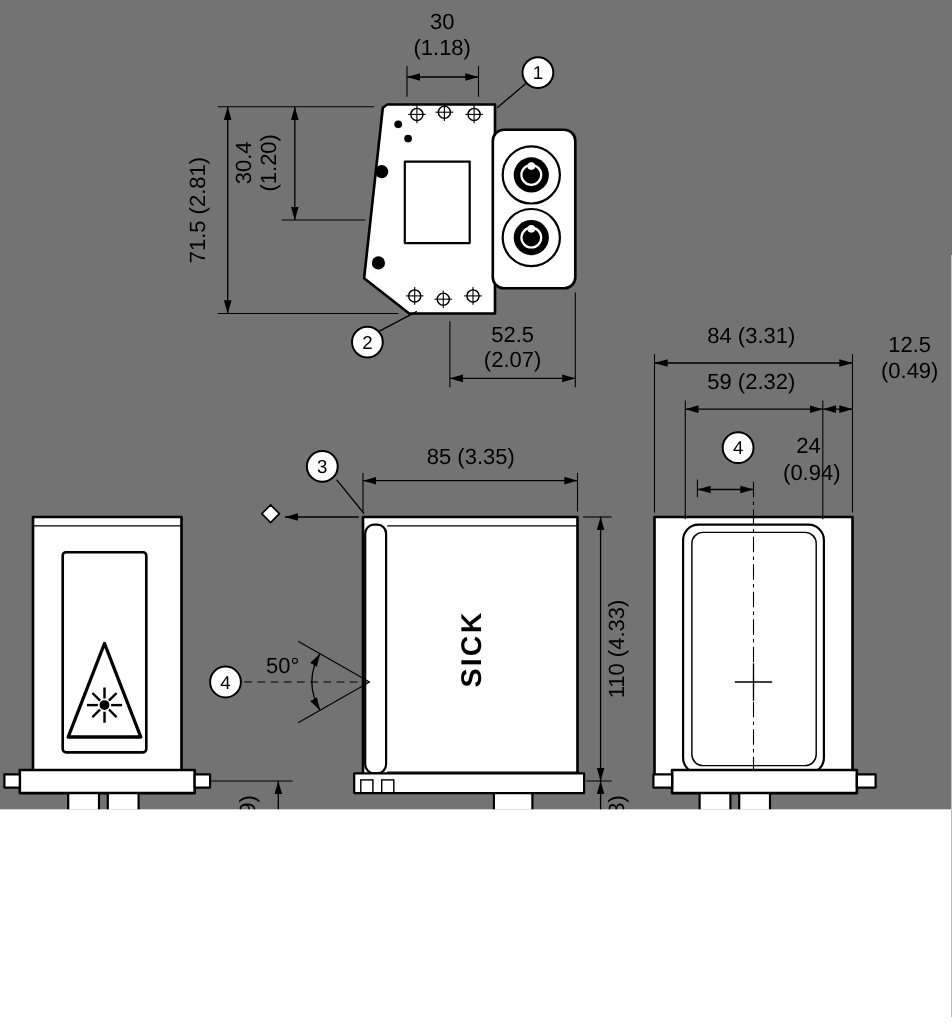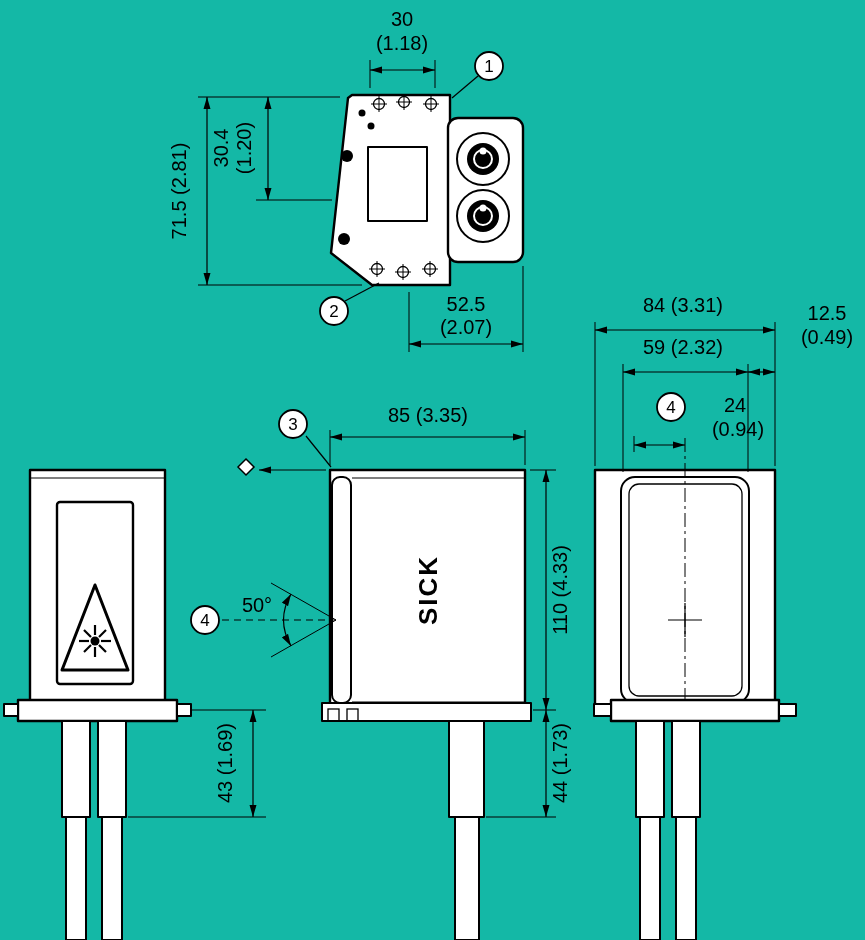--- a/index.html
+++ b/index.html
@@ -1,16 +1,16 @@
 <!DOCTYPE html>
 <html><head>
 <meta charset="utf-8">
 <style>
   html,body{margin:0;padding:0;background:#ffffff;}
-  .canvas{position:relative;width:865px;height:940px;background:#14b8a6;overflow:hidden;}
+  .canvas{position:relative;width:865px;height:736px;background:#737373;overflow:hidden;}
   svg{display:block;}
   
   .o24{fill:#ffffff;stroke:#000;stroke-width:2.4;stroke-linejoin:round;}
   .o20{fill:#ffffff;stroke:#000;stroke-width:2;stroke-linejoin:round;}
   .o13{fill:none;stroke:#000;stroke-width:1.3;}
   .dl{stroke:#000;stroke-width:1.2;fill:none;}
   .xl{stroke:#000;stroke-width:1;fill:none;}
   .cl{stroke:#000;stroke-width:1;fill:none;stroke-dasharray:14 4 3 4;}
   .dash{stroke:#000;stroke-width:1.1;fill:none;stroke-dasharray:7 5;}
   .fillb{fill:#000;stroke:none;}

